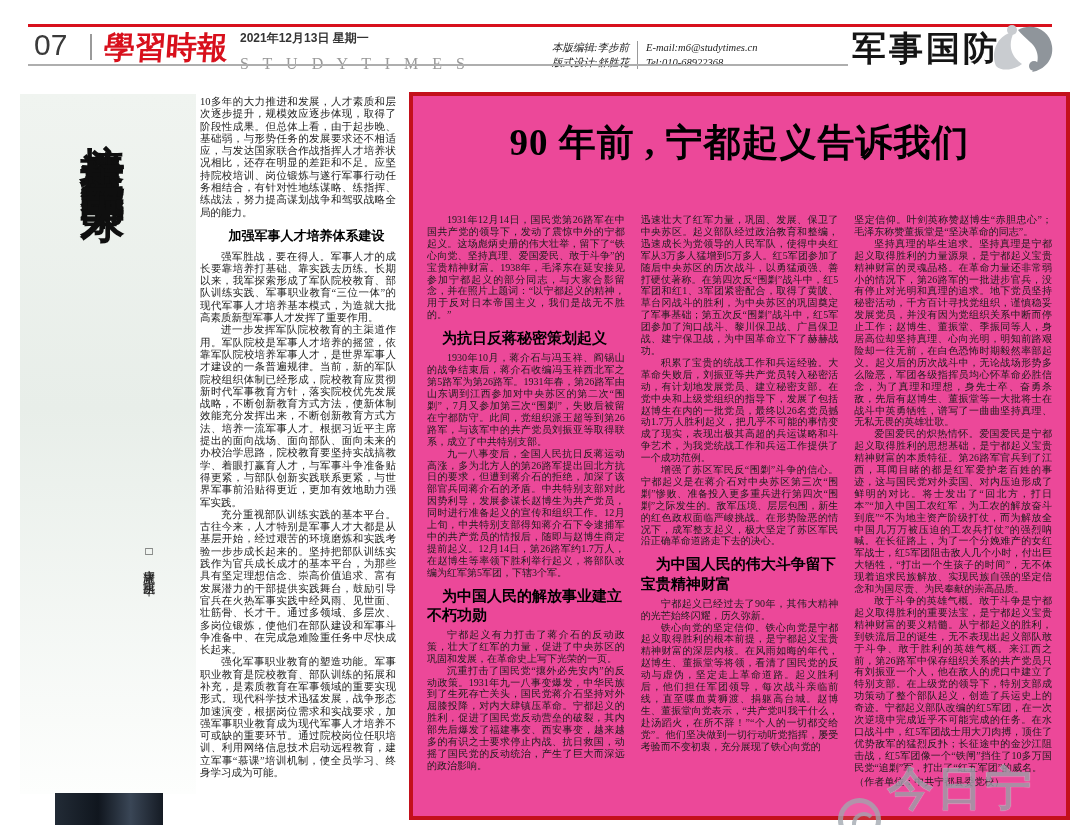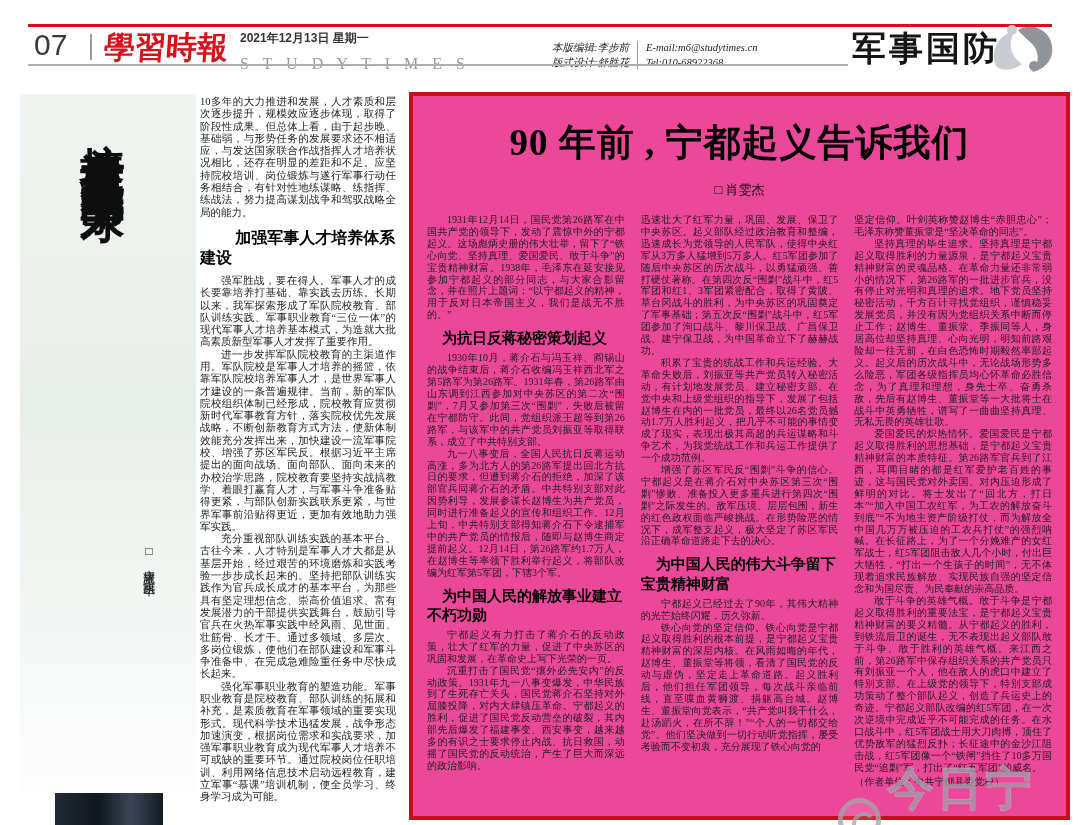--- a/index.html
+++ b/index.html
@@ -39,21 +39,21 @@
             box-sizing:border-box;background:#ec4899;}
   .m-title{margin:22px 10px 0 10px;text-align:center;font-size:37px;font-weight:bold;
            letter-spacing:1px;color:#000;}
   .m-byline{text-align:center;font-size:13px;margin-top:13px;color:#111;}
   .cols{position:absolute;left:14px;right:14px;top:118px;bottom:8px;display:flex;gap:16px;}
   .col{flex:1;overflow:hidden;font-size:10px;line-height:11.9px;text-align:justify;}
   .para{text-indent:2em;margin:0;}
   .para.ni{text-indent:0;}
   .sub{font-family:"Liberation Sans",sans-serif;font-weight:bold;font-size:15px;
        line-height:1.28;margin:7px 0 5px 0;text-indent:1em;text-align:left;color:#000;}
-  .left-col .sub{font-size:16px;text-indent:2.2em;margin:9px 0 6px 0;}
+  .left-col .sub{font-size:13px;text-indent:2.2em;margin:9px 0 6px 0;}
   .author{text-align:left;padding-right:4px;margin-top:2px;}
   
   .watermark{position:absolute;left:838px;top:758px;display:flex;align-items:center;
              gap:6px;opacity:.78;z-index:5;pointer-events:none;}
   .wm-ring{width:44px;height:44px;border:5px solid #a2a9b0;border-radius:50%;
            box-sizing:border-box;position:relative;background:rgba(255,255,255,.15);}
   .wm-ring:after{content:"";position:absolute;left:9px;top:9px;width:16px;height:16px;
                  border:4px solid #a2a9b0;border-right-color:transparent;border-radius:50%;}
   .wm-text{font-size:46px;font-weight:bold;color:#99a1a8;letter-spacing:3px;
            text-shadow:0 0 1px #fff;}
@@ -94,28 +94,27 @@
   <div class="v-panel">
     <div class="v-title">培养造就打赢未来战争的军事人才</div>
     <div class="v-byline">□康耀武 康凯华</div>
   </div>
   <div class="photo-frag"></div>
 
   <div class="left-col">
       <div class="para ni">10多年的大力推进和发展，人才素质和层次逐步提升，规模效应逐步体现，取得了阶段性成果。但总体上看，由于起步晚、基础弱，与形势任务的发展要求还不相适应，与发达国家联合作战指挥人才培养状况相比，还存在明显的差距和不足。应坚持院校培训、岗位锻炼与遂行军事行动任务相结合，有针对性地练谋略、练指挥、练战法，努力提高谋划战争和驾驭战略全局的能力。</div>
       <div class="sub">加强军事人才培养体系建设</div>
       <div class="para">强军胜战，要在得人。军事人才的成长要靠培养打基础、靠实践去历练。长期以来，我军探索形成了军队院校教育、部队训练实践、军事职业教育“三位一体”的现代军事人才培养基本模式，为造就大批高素质新型军事人才发挥了重要作用。</div>
-      <div class="para">进一步发挥军队院校教育的主渠道作用。军队院校是军事人才培养的摇篮，依靠军队院校培养军事人才，是世界军事人才建设的一条普遍规律。当前，新的军队院校组织体制已经形成，院校教育应贯彻新时代军事教育方针，落实院校优先发展战略，不断创新教育方式方法，使新体制效能充分发挥出来，加快建设一流军事院校、增强了苏区军民反。根据习近平主席提出的面向战场、面向部队、面向未来的办校治学思路，院校教育要坚持实战搞教学、着眼打赢育人才，与军事斗争准备贴得更紧，与部队创新实践联系更紧，与世界军事前沿贴得更近，更加有效地助力强军实践。</div>
+      <div class="para">进一步发挥军队院校教育的主渠道作用。军队院校是军事人才培养的摇篮，依靠军队院校培养军事人才，是世界军事人才建设的一条普遍规律。当前，新的军队院校组织体制已经形成，院校教育应贯彻新时代军事教育方针，落实院校优先发展战略，不断创新教育方式方法，使新体制效能充分发挥出来，不断创新教育方式方法、培养一流军事人才。根据习近平主席提出的面向战场、面向部队、面向未来的办校治学思路，院校教育要坚持实战搞教学、着眼打赢育人才，与军事斗争准备贴得更紧，与部队创新实践联系更紧，与世界军事前沿贴得更近，更加有效地助力强军实践。</div>
       <div class="para">充分重视部队训练实践的基本平台。古往今来，人才特别是军事人才大都是从基层开始，经过艰苦的环境磨炼和实践考验一步步成长起来的。坚持把部队训练实践作为官兵成长成才的基本平台，为那些具有坚定理想信念、崇高价值追求、富有发展潜力的干部提供实践舞台，鼓励引导官兵在火热军事实践中经风雨、见世面、壮筋骨、长才干。通过多领域、多层次、多岗位锻炼，使他们在部队建设和军事斗争准备中、在完成急难险重任务中尽快成长起来。</div>
       <div class="para">强化军事职业教育的塑造功能。军事职业教育是院校教育、部队训练的拓展和补充，是素质教育在军事领域的重要实现形式。现代科学技术迅猛发展，战争形态加速演变，根据岗位需求和实战要求，加强军事职业教育成为现代军事人才培养不可或缺的重要环节。通过院校岗位任职培训、利用网络信息技术启动远程教育，建立军事“慕课”培训机制，使全员学习、终身学习成为可能。</div>
     </div>
 
   <div class="main-box" style="border: 4px solid rgb(195, 16, 27);">
     <h1 class="m-title">90 年前 , 宁都起义告诉我们</h1>
-    <div class="m-byline">□ 肖雯杰</div>
     <div class="cols">
       <div class="col">
           <div class="para">1931年12月14日，国民党第26路军在中国共产党的领导下，发动了震惊中外的宁都起义。这场彪炳史册的伟大壮举，留下了“铁心向党、坚持真理、爱国爱民、敢于斗争”的宝贵精神财富。1938年，毛泽东在延安接见参加宁都起义的部分同志，与大家合影留念，并在照片上题词：“以宁都起义的精神，用于反对日本帝国主义，我们是战无不胜的。”</div>
           <div class="sub">为抗日反蒋秘密策划起义</div>
           <div class="para">1930年10月，蒋介石与冯玉祥、阎锡山的战争结束后，蒋介石收编冯玉祥西北军之第5路军为第26路军。1931年春，第26路军由山东调到江西参加对中央苏区的第二次“围剿”，7月又参加第三次“围剿”，失败后被留在宁都防守。此间，党组织派王超等到第26路军，与该军中的共产党员刘振亚等取得联系，成立了中共特别支部。</div>
           <div class="para">九一八事变后，全国人民抗日反蒋运动高涨，多为北方人的第26路军提出回北方抗日的要求，但遭到蒋介石的拒绝，加深了该部官兵同蒋介石的矛盾。中共特别支部对此因势利导，发展参谋长赵博生为共产党员，同时进行准备起义的宣传和组织工作。12月上旬，中共特别支部得知蒋介石下令逮捕军中的共产党员的情报后，随即与赵博生商定提前起义。12月14日，第26路军约1.7万人，在赵博生等率领下胜利举行起义，将部队改编为红军第5军团，下辖3个军。</div>
           <div class="sub">为中国人民的解放事业建立不朽功勋</div>
           <div class="para">宁都起义有力打击了蒋介石的反动政策，壮大了红军的力量，促进了中央苏区的巩固和发展，在革命史上写下光荣的一页。</div>
           <div class="para">沉重打击了国民党“攘外必先安内”的反动政策。1931年九一八事变爆发，中华民族到了生死存亡关头，国民党蒋介石坚持对外屈膝投降，对内大肆镇压革命。宁都起义的胜利，促进了国民党反动营垒的破裂，其内部先后爆发了福建事变、西安事变，越来越多的有识之士要求停止内战、抗日救国，动摇了国民党的反动统治，产生了巨大而深远的政治影响。</div>
         </div>

